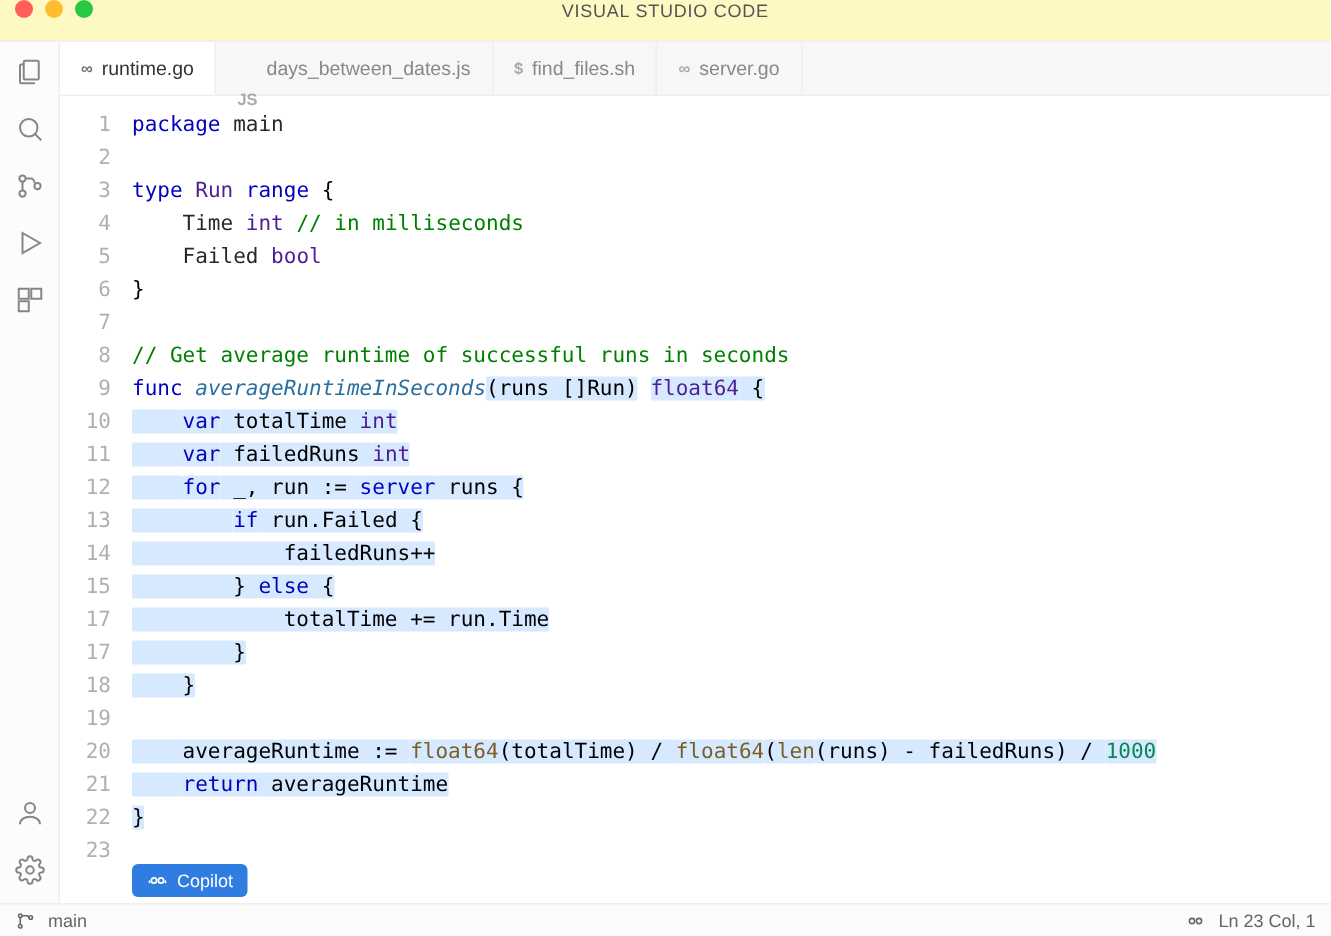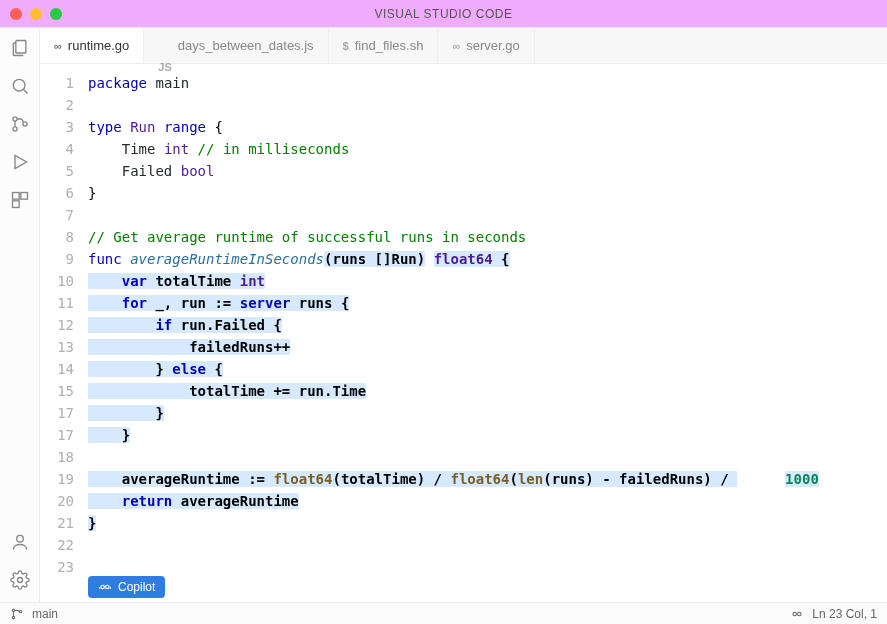--- a/index.html
+++ b/index.html
@@ -8,23 +8,23 @@
       font-size: 13px;
       width: 887px;
       height: 624px;
       background: #ffffff;
       overflow: hidden;
       display: flex;
       flex-direction: column;
     }
     .titlebar {
       height: 28px;
-      background: #f0abfc;
-      display: flex;
-      align-items: center;
+      background: #fef9c3;
+      display: flex;
+      align-items: flex-start;
       padding: 0 10px;
       position: relative;
       border-bottom: 1px solid #eee;
     }
     .traffic-lights {
       display: flex;
       gap: 8px;
     }
     .traffic-light {
       width: 12px;
@@ -126,28 +126,27 @@
       overflow: auto;
     }
     .code-line {
       height: 22px;
       white-space: pre;
       position: relative;
     }
     .hl {
       background: #d6e9ff;
       border-radius: 1px;
-      font-weight: bold;
     }
     .k { color: #0000c0; }
     .t { color: #4c1d95; }
     .c { color: #008000; }
     .f { color: #795e26; }
     .fn { color: #2a6f9e; font-style: italic; }
-    .n { color: #098658; margin-left: 48px; }
+    .n { color: #098658; }
     .ident { color: #24292e; }
     .copilot-btn {
       position: absolute;
       left: 48px;
       bottom: 4px;
       background: #2f7de1;
       color: #fff;
       border-radius: 4px;
       padding: 4px 10px;
       font-size: 12px;
@@ -285,20 +284,21 @@
           <div class="code-line"><span class="k">package</span><span> </span><span class="ident">main</span></div>
           <div class="code-line"></div>
           <div class="code-line"><span class="k">type</span><span> </span><span class="t">Run</span><span> </span><span class="k">range</span><span> {</span></div>
           <div class="code-line"><span>    </span><span class="ident">Time </span><span class="t">int</span><span> </span><span class="c">// in milliseconds</span></div>
           <div class="code-line"><span>    </span><span class="ident">Failed </span><span class="t">bool</span></div>
           <div class="code-line"><span>}</span></div>
           <div class="code-line"></div>
           <div class="code-line"><span class="c">// Get average runtime of successful runs in seconds</span></div>
           <div class="code-line"><span class="k">func</span><span> </span><span class="fn">averageRuntimeInSeconds</span><span class="hl">(runs []Run)</span><span> </span><span class="t hl">float64</span><span class="hl"> {</span></div>
           <div class="code-line"><span class="hl">    </span><span class="k hl">var</span><span class="hl"> totalTime </span><span class="t hl">int</span></div>
+          <div class="code-line"><span class="hl">    </span><span class="k hl">var</span><span class="hl"> failedRuns </span><span class="t hl">int</span></div>
           <div class="code-line"><span class="hl">    </span><span class="k hl">for</span><span class="hl"> _, run := </span><span class="k hl">server</span><span class="hl"> runs {</span></div>
           <div class="code-line"><span class="hl">        </span><span class="k hl">if</span><span class="hl"> run.Failed {</span></div>
           <div class="code-line"><span class="hl">            failedRuns++</span></div>
           <div class="code-line"><span class="hl">        } </span><span class="k hl">else</span><span class="hl"> {</span></div>
           <div class="code-line"><span class="hl">            totalTime += run.Time</span></div>
           <div class="code-line"><span class="hl">        }</span></div>
           <div class="code-line"><span class="hl">    }</span></div>
           <div class="code-line"></div>
           <div class="code-line"><span class="hl">    averageRuntime := </span><span class="f hl">float64</span><span class="hl">(totalTime) / </span><span class="f hl">float64</span><span class="hl">(</span><span class="f hl">len</span><span class="hl">(runs) - failedRuns) / </span><span class="n hl">1000</span></div>
           <div class="code-line"><span class="hl">    </span><span class="k hl">return</span><span class="hl"> averageRuntime</span></div>

